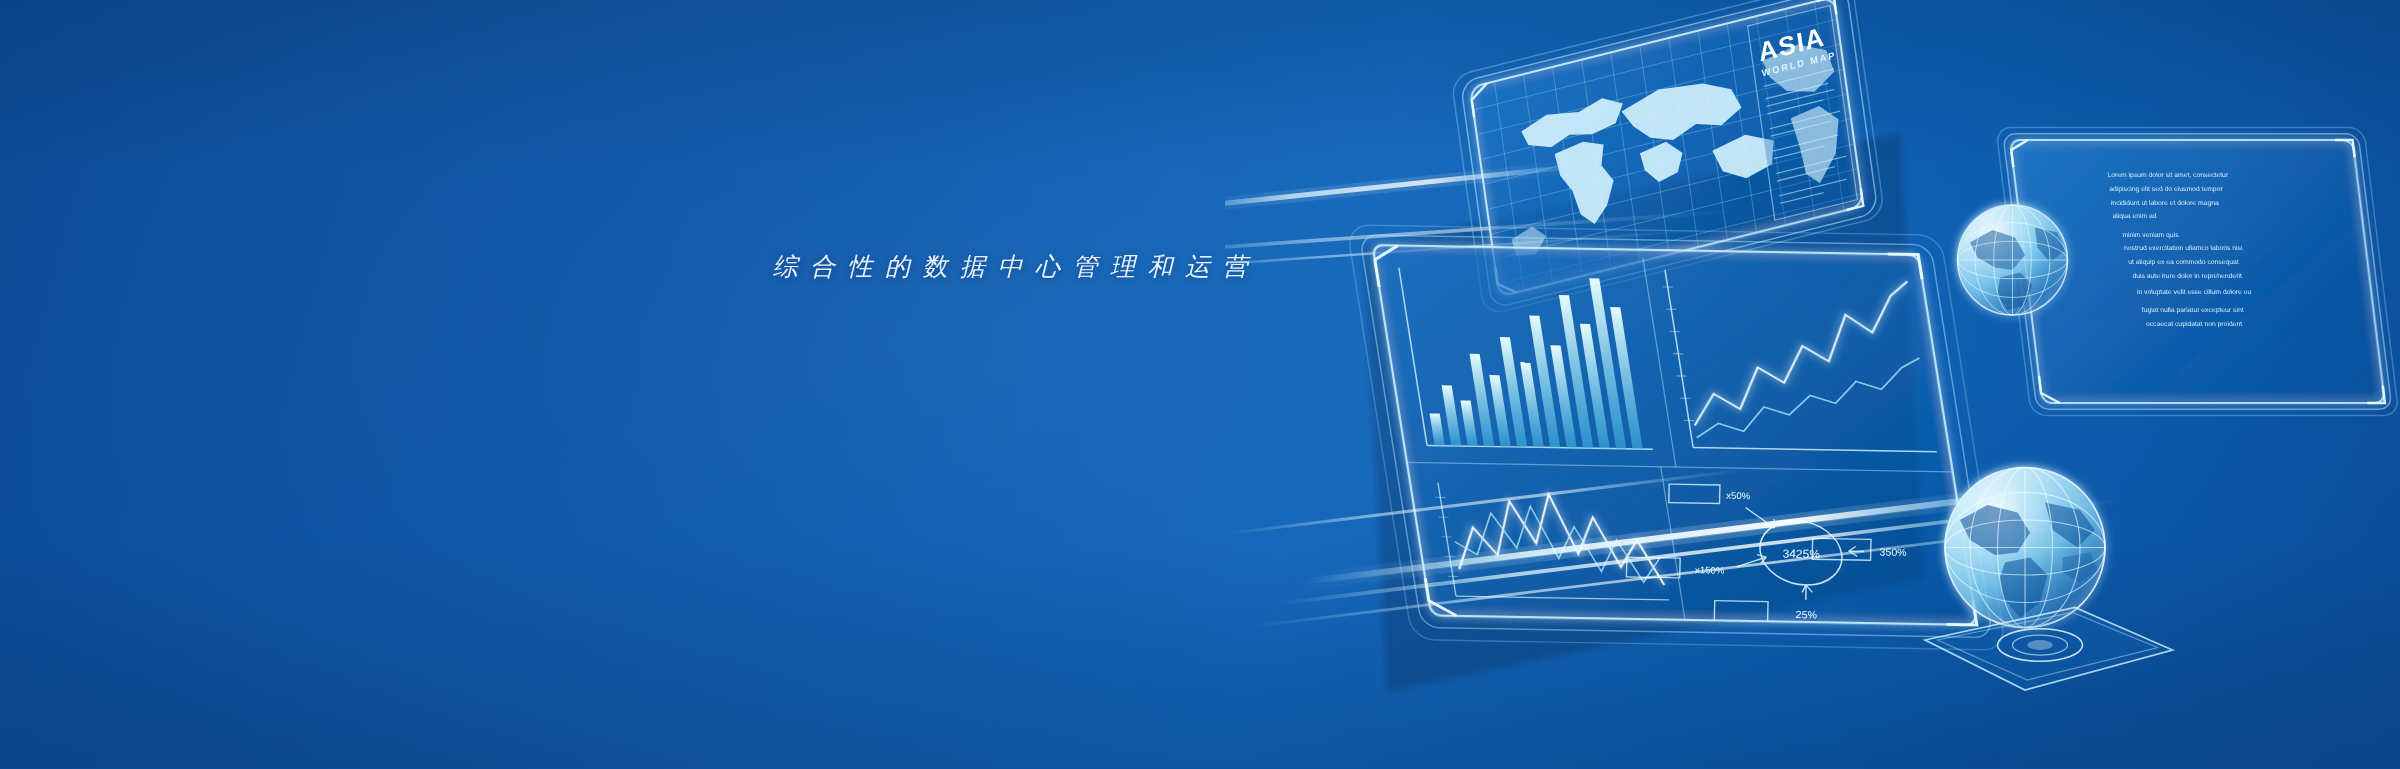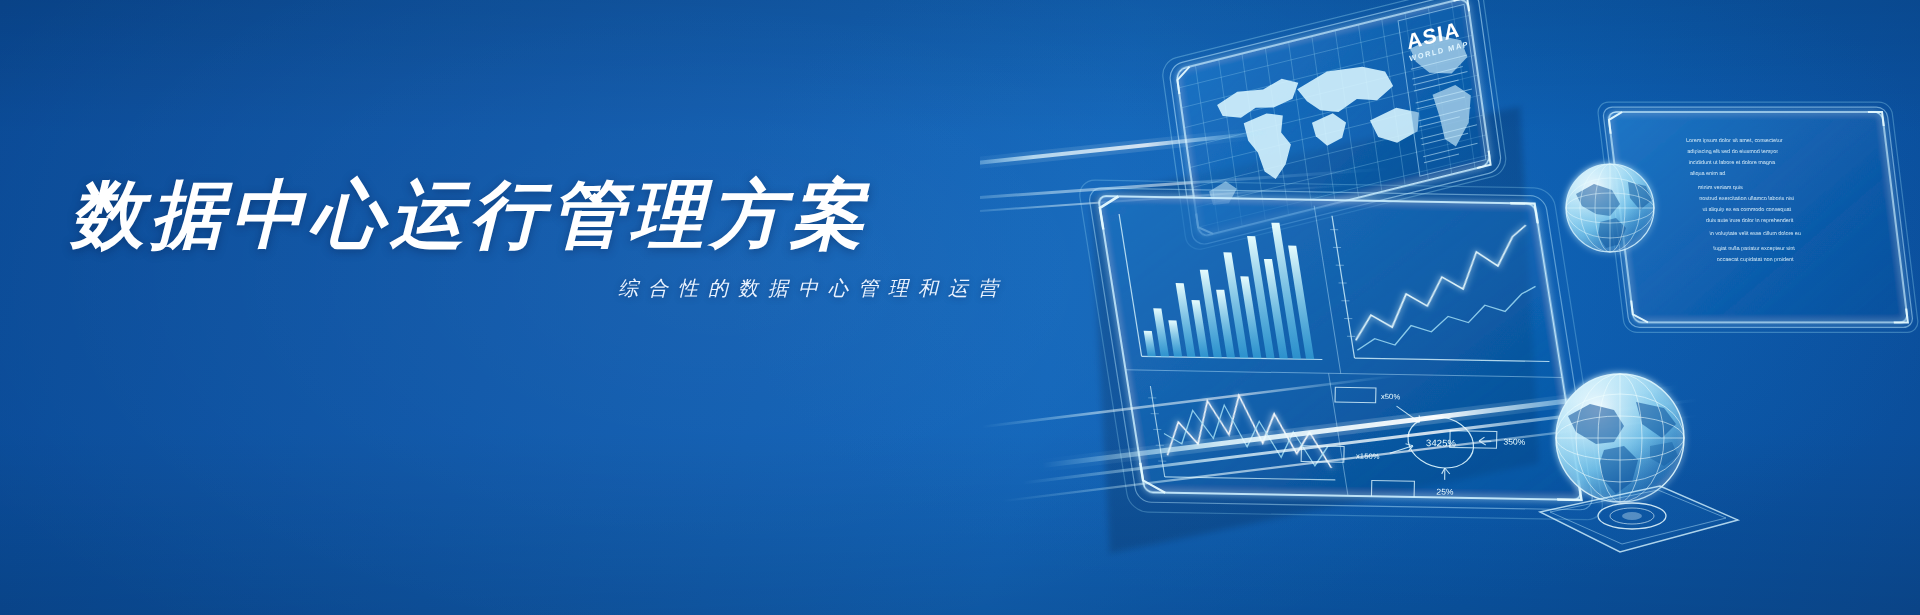--- a/index.html
+++ b/index.html
@@ -40,21 +40,20 @@
 </style>
 </head>
 <body>
 
 <div id="banner">
 
   <div class="plate" style="left:1100px;top:150px;width:430px;height:360px;transform:skewY(-9deg) rotate(-3deg);"></div>
   <div id="vignette"></div>
 
   <div id="textblock">
-    <div id="title">数据中心运行管理方案</div>
     <div id="subtitle">综合性的数据中心管理和运营</div>
   </div>
 
   <div id="hud">
     <svg width="940" height="615" viewBox="0 0 940 615" xmlns="http://www.w3.org/2000/svg">
       <defs>
         <filter id="softglow" x="-60%" y="-60%" width="220%" height="220%">
           <feGaussianBlur stdDeviation="3.2" result="b"></feGaussianBlur>
           <feMerge>
               <feMergeNode in="b"></feMergeNode>

